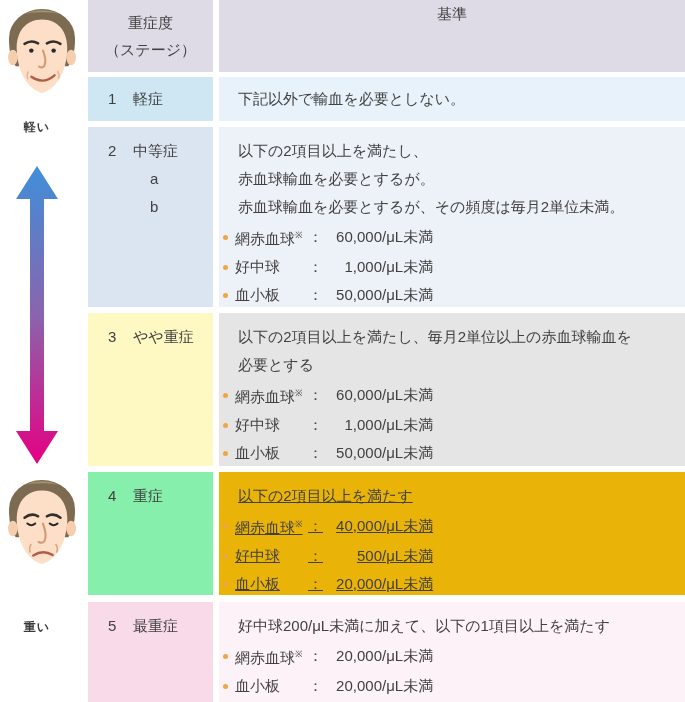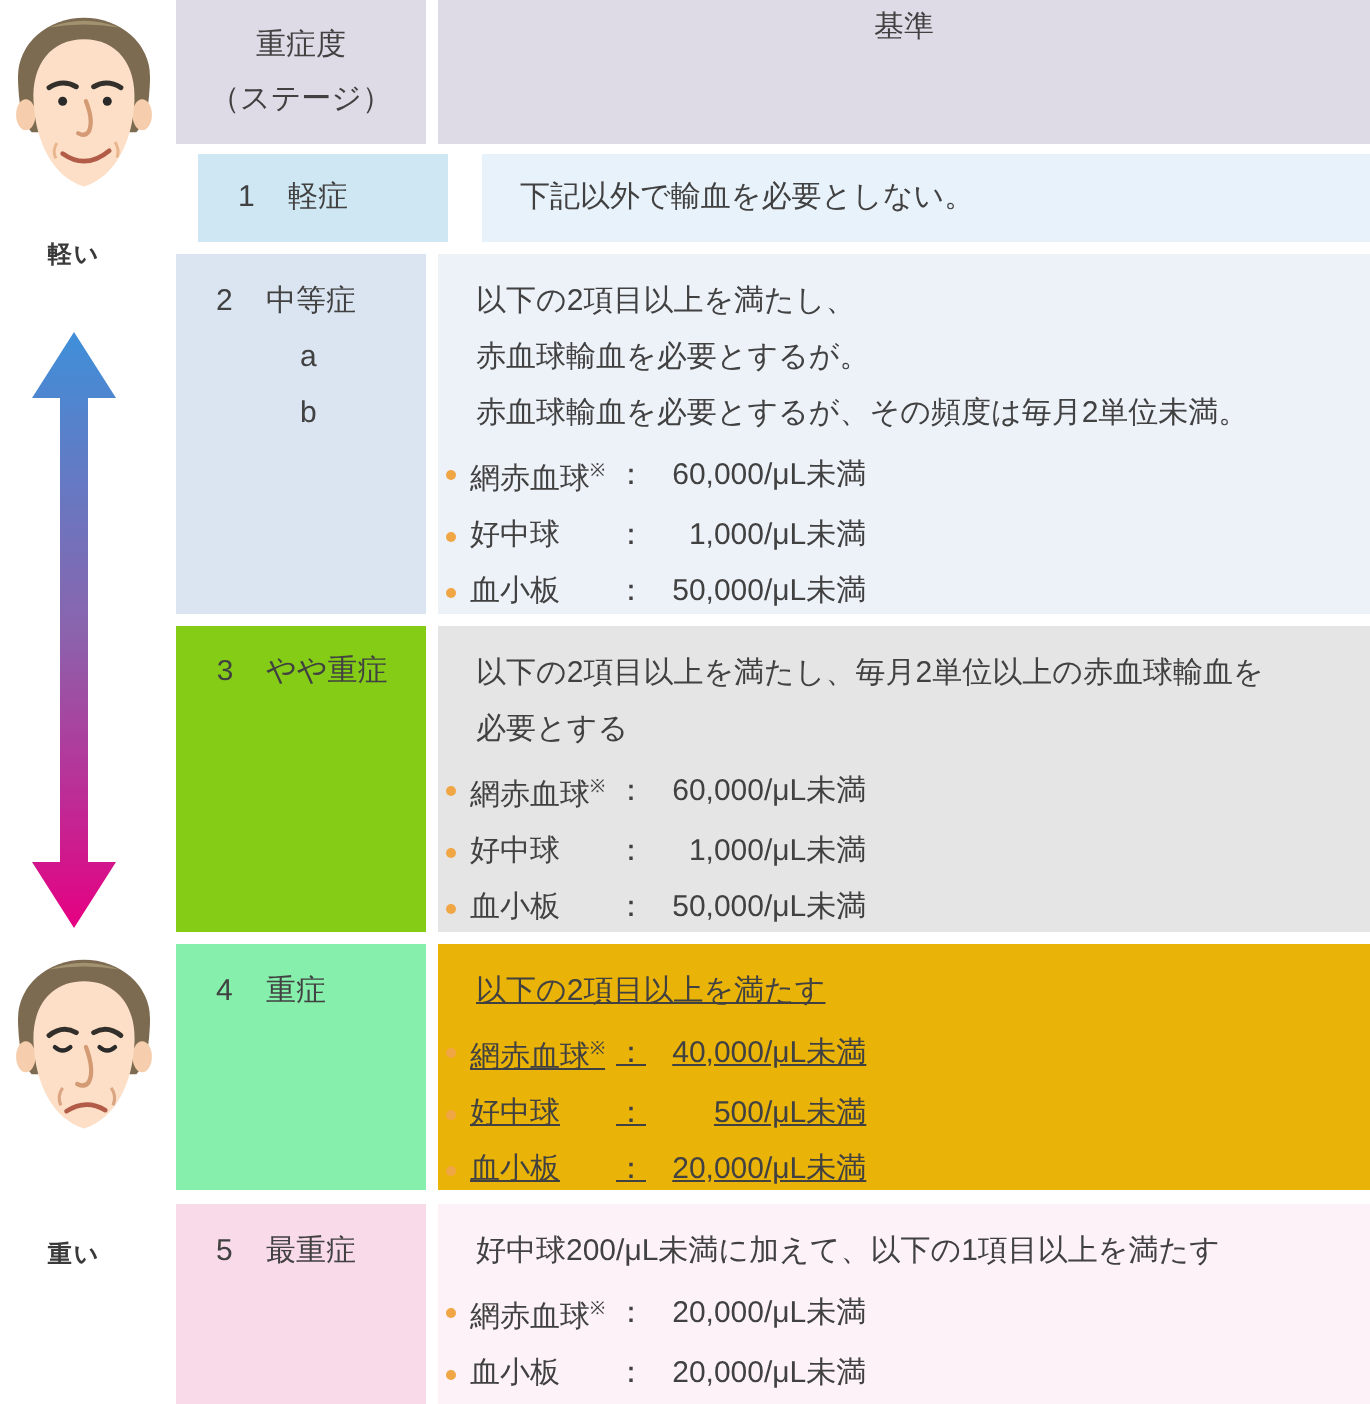--- a/index.html
+++ b/index.html
@@ -23,21 +23,21 @@
   .header-row,.t-row{display:flex;margin-bottom:6px;}
   .header-row{margin-bottom:5px;}
   .stage-cell{width:125px;flex:none;margin-right:6px;box-sizing:border-box;
     padding:10px 0 0 20px;line-height:28px;}
   .criteria-cell{flex:1;box-sizing:border-box;padding:10px 0 0 19px;line-height:28px;}
   .header-row .stage-cell{display:flex;flex-direction:column;justify-content:center;
     align-items:center;text-align:center;height:72px;padding:0;line-height:27px;}
   .header-row .criteria-cell{display:flex;justify-content:center;
     height:72px;padding:0;}
   .r1{height:44px;}
-  .r1 .stage-cell,.r1 .criteria-cell{padding-top:8px;margin-left:11px;}
+  .r1 .stage-cell,.r1 .criteria-cell{padding-top:8px;}
   .r2{height:180px;}
   .r3{height:153px;}
   .r4{height:123px;margin-bottom:7px;}
   .r5{height:115px;}
   .stage-no{display:inline-block;width:25px;}
   .stage-sub{padding-left:42px;}
   .c-bullet{display:flex;align-items:center;margin-left:-15px;}
   .dot{width:5px;height:5px;border-radius:50%;background:var(--bullet-color,#f0a644);
     margin-right:7px;flex:none;}
   .b-label{width:73px;flex:none;}
@@ -151,21 +151,21 @@
             <div class="c-bullet">
               <span class="dot"></span>
               <span class="b-label">血小板</span>
               <span class="b-colon">：</span>
               <span class="b-num">50,000</span>
               <span class="b-unit">/μL未満</span>
             </div>
           </div>
         </div>
         <div class="t-row r3">
-          <div class="stage-cell" style="background: #84cc16; font-family: Liberation Mono, monospace;">
+          <div class="stage-cell" style="background: #fef9c3;">
             <div class="stage-line"><span class="stage-no">3</span><span class="stage-name">やや重症</span></div>
           </div>
           <div class="criteria-cell" style="background: #e5e5e5;">
             <div class="c-line">以下の2項目以上を満たし、毎月2単位以上の赤血球輸血を</div>
             <div class="c-line">必要とする</div>
             <div class="c-bullet">
               <span class="dot"></span>
               <span class="b-label">網赤血球<sup class="b-note">※</sup></span>
               <span class="b-colon">：</span>
               <span class="b-num">60,000</span>

